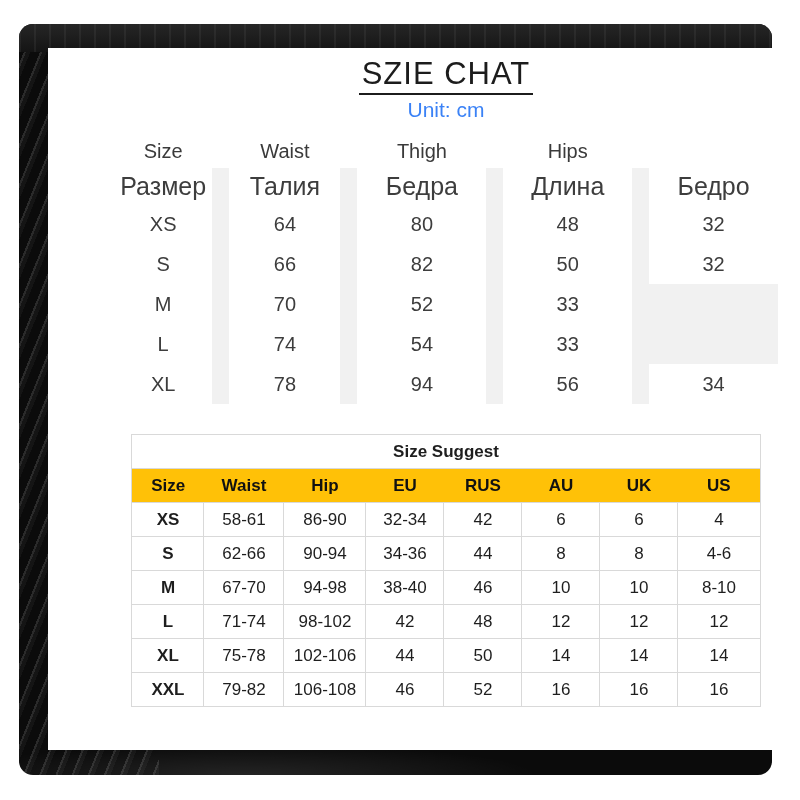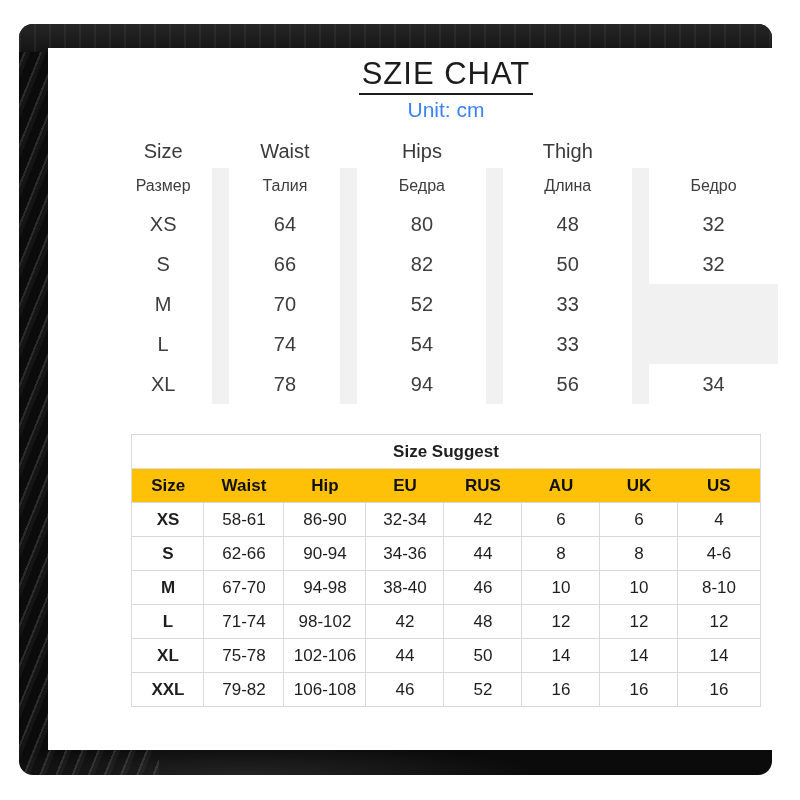--- a/index.html
+++ b/index.html
@@ -29,21 +29,21 @@
     letter-spacing:1px; line-height:36px; border-bottom:2px solid #1c1c1c; padding:0 3px 1px; }
   .unit { font-size:21px; color:#3b82f6; line-height:24px; margin-top:3px; }
 
   
   .mtable { width:664px; margin:12px auto 0; }
   .mgrid { display:grid; grid-template-columns:100fr 113fr 131fr 131fr 131fr; column-gap:17px; }
   .mhead-en { color:#3a3a3a; font-size:20px; }
   .mhead-en .mc { line-height:34px; height:34px; }
   .mbody { background:#f1f1f1; }
   .mbody .mc { background:#ffffff; color:#3d3d3d; }
-  .mrow-ru .mc { font-size:16px; height:36px; line-height:36px; }
+  .mrow-ru .mc { font-size:25px; height:36px; line-height:36px; }
   .mrow .mc { font-size:20px; height:40px; line-height:40px; }
 
   
   .stable { width:628px; margin:30px auto 12px; border-collapse:collapse; table-layout:fixed;
     border:1px solid #d9d9d9; }
   .stable td, .stable th { border:1px solid #d9d9d9; text-align:center; vertical-align:middle;
     color:#1e1e1e; font-size:17px; height:34px; }
   .stitle { font-size:20px; font-weight:bold; height:32px; color:#111111; }
   .shead th { background:#FFC107; font-weight:bold; color:#111111;
     border-left:none; border-right:none; }
@@ -65,22 +65,22 @@
 
     <div>
       <span class="title">SZIE CHAT</span>
       <div class="unit">Unit: cm</div>
     </div>
 
     <div class="mtable">
       <div class="mgrid mhead-en">
         <div class="mc">Size</div>
         <div class="mc">Waist</div>
+        <div class="mc">Thigh</div>
         <div class="mc">Hips</div>
-        <div class="mc">Thigh</div>
       </div>
       <div class="mbody">
         <div class="mgrid mrow-ru">
           <div class="mc">Размер</div>
           <div class="mc">Талия</div>
           <div class="mc">Бедра</div>
           <div class="mc">Длина</div>
           <div class="mc">Бедро</div>
         </div>
         <div class="mgrid mrow">

